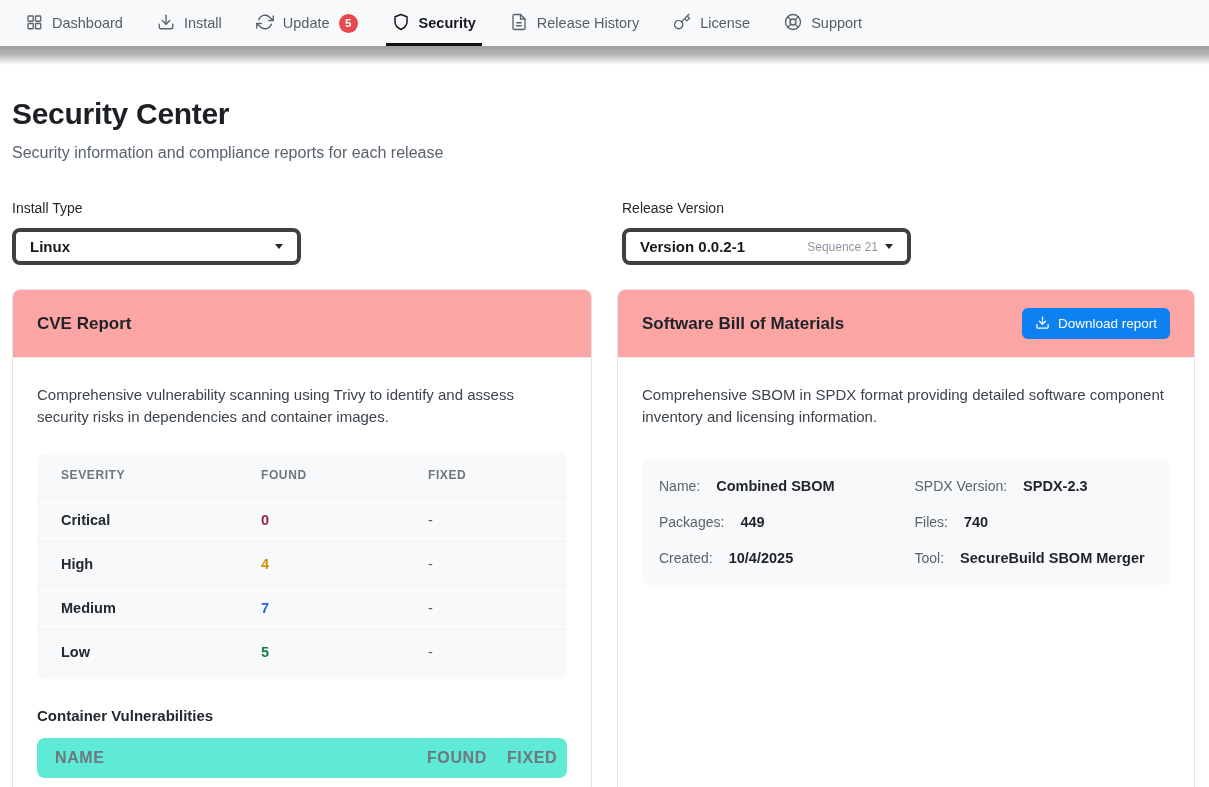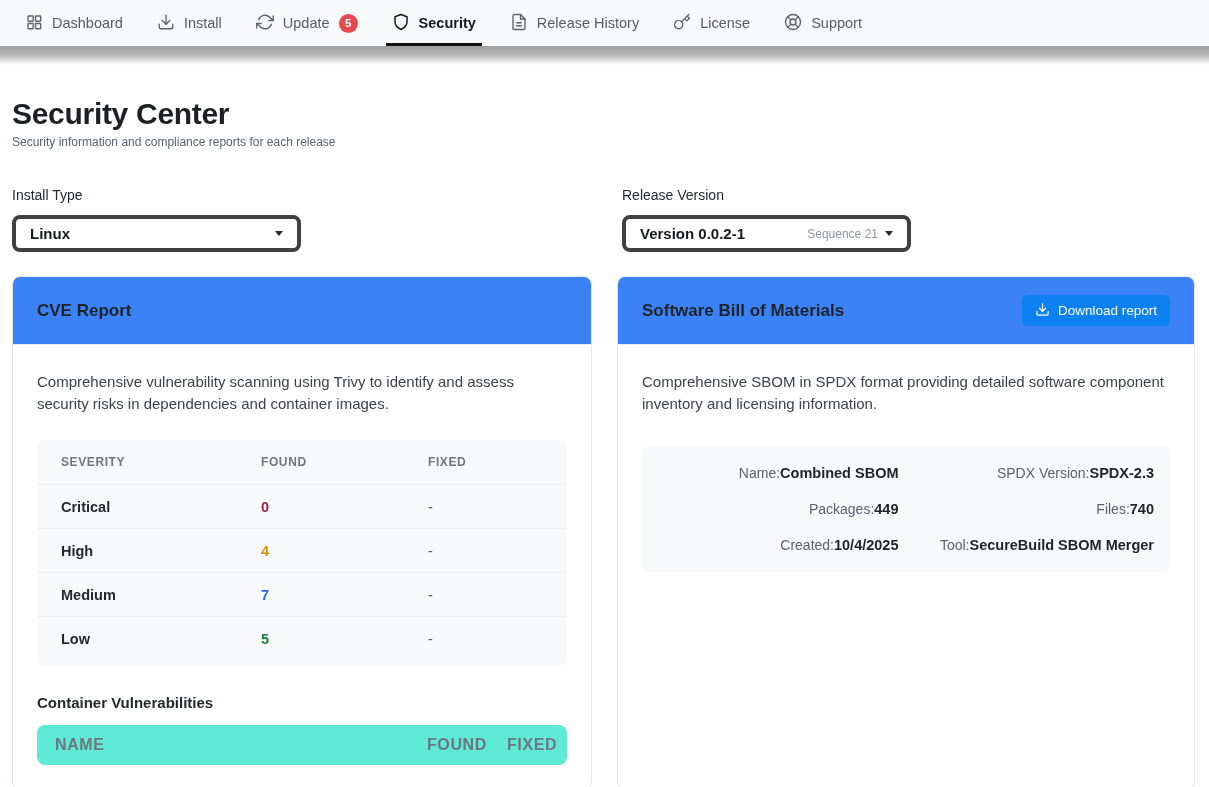--- a/index.html
+++ b/index.html
@@ -21,41 +21,41 @@
   .badge { min-width:19px; height:19px; border-radius:10px; background:#e5484d;
     color:#fff; font-size:11.5px; font-weight:700; display:flex;
     align-items:center; justify-content:center; padding:0 5px; }
 
   .scroll-shadow { height:19px; width:100%;
     background:linear-gradient(180deg,#9f9f9f 0%,#b5b5b5 45%,#ffffff 100%); }
 
   
   .main { padding:32px 14px 0 12px; }
   h1 { font-size:30px; font-weight:700; color:#1c2025; letter-spacing:-0.3px; }
-  .subtitle { margin-top:4px; font-size:12px; color:#59636e; }
+  .subtitle { margin-top:13px; font-size:16px; color:#59636e; }
 
   .filters { display:flex; margin-top:38px;gap:10px; }
   .filter-col { width:580px; }
   .filter-col + .filter-col { margin-left:25px; width:578px; }
   .filter-label { font-size:14px; color:#24292f; margin-bottom:12px; }
   .select { width:289px; height:37px; border:4px solid #404040; border-radius:8px;
     background:#fff; display:flex; align-items:center; padding:0 14px;
     cursor:pointer; }
   .select .val { font-size:15px; font-weight:700; color:#16191d; flex:1; }
   .select .seq { font-size:12px; color:#8d96a0; margin-right:7px; }
   .caret { width:0; height:0; border-left:4.5px solid transparent;
     border-right:4.5px solid transparent; border-top:5.5px solid #24292f; }
 
   
   .cards { display:flex; align-items:stretch; margin-top:24px; }
   .card { background:#fff; border:1px solid #e2e5e9; border-radius:8px;
     overflow:hidden; }
   .card.left { width:580px; }
   .card.right { width:578px; margin-left:25px; }
-  .card-header { background:#3b82f6; border-bottom:1px solid #e8eaed;
+  .card-header { background:#fca5a5; border-bottom:1px solid #e8eaed;
     padding:0 24px; height:68px; display:flex; align-items:center;
     justify-content:space-between; }
   .card-title { font-size:17px; font-weight:600; color:#1f2328; }
   .card-body { padding:26px 24px 24px 24px; }
   .desc { font-size:15px; line-height:21.5px; color:#3c434b; }
 
   .btn-primary { background:#0d80f2; color:#fff; border:none; border-radius:6px;
     height:31px; padding:0 13px; font-size:13.5px; font-weight:500;
     display:flex; align-items:center; gap:8px; cursor:pointer;
     font-family:"Liberation Sans", sans-serif; }
@@ -83,21 +83,21 @@
   .cv-head { margin-top:14px; background:#5eead4; border-radius:8px;
     display:grid; grid-template-columns:1fr 80px 50px; align-items:center;
     height:40px; padding:0 10px 0 18px; font-size:16px; font-weight:600;
     color:#6e7781; letter-spacing:0.6px; }
 
   
   .sbom-panel { margin-top:32px; background:#f8f9fa; border-radius:8px;
     padding:9px 16px 9px 17px; display:grid; grid-template-columns:1fr 1fr;
     column-gap:16px; }
   .sbom-row { height:36px; display:flex; align-items:center;
-    justify-content:flex-end; }
+    justify-content:flex-start;gap:16px; }
   .sbom-label { font-size:14px; color:#59636e; }
   .sbom-value { font-size:14.5px; font-weight:600; color:#1f2328;
     text-align:right; }
 </style>
 </head>
 <body>
 
 <nav class="nav">
   <div class="nav-item">
     <span>

